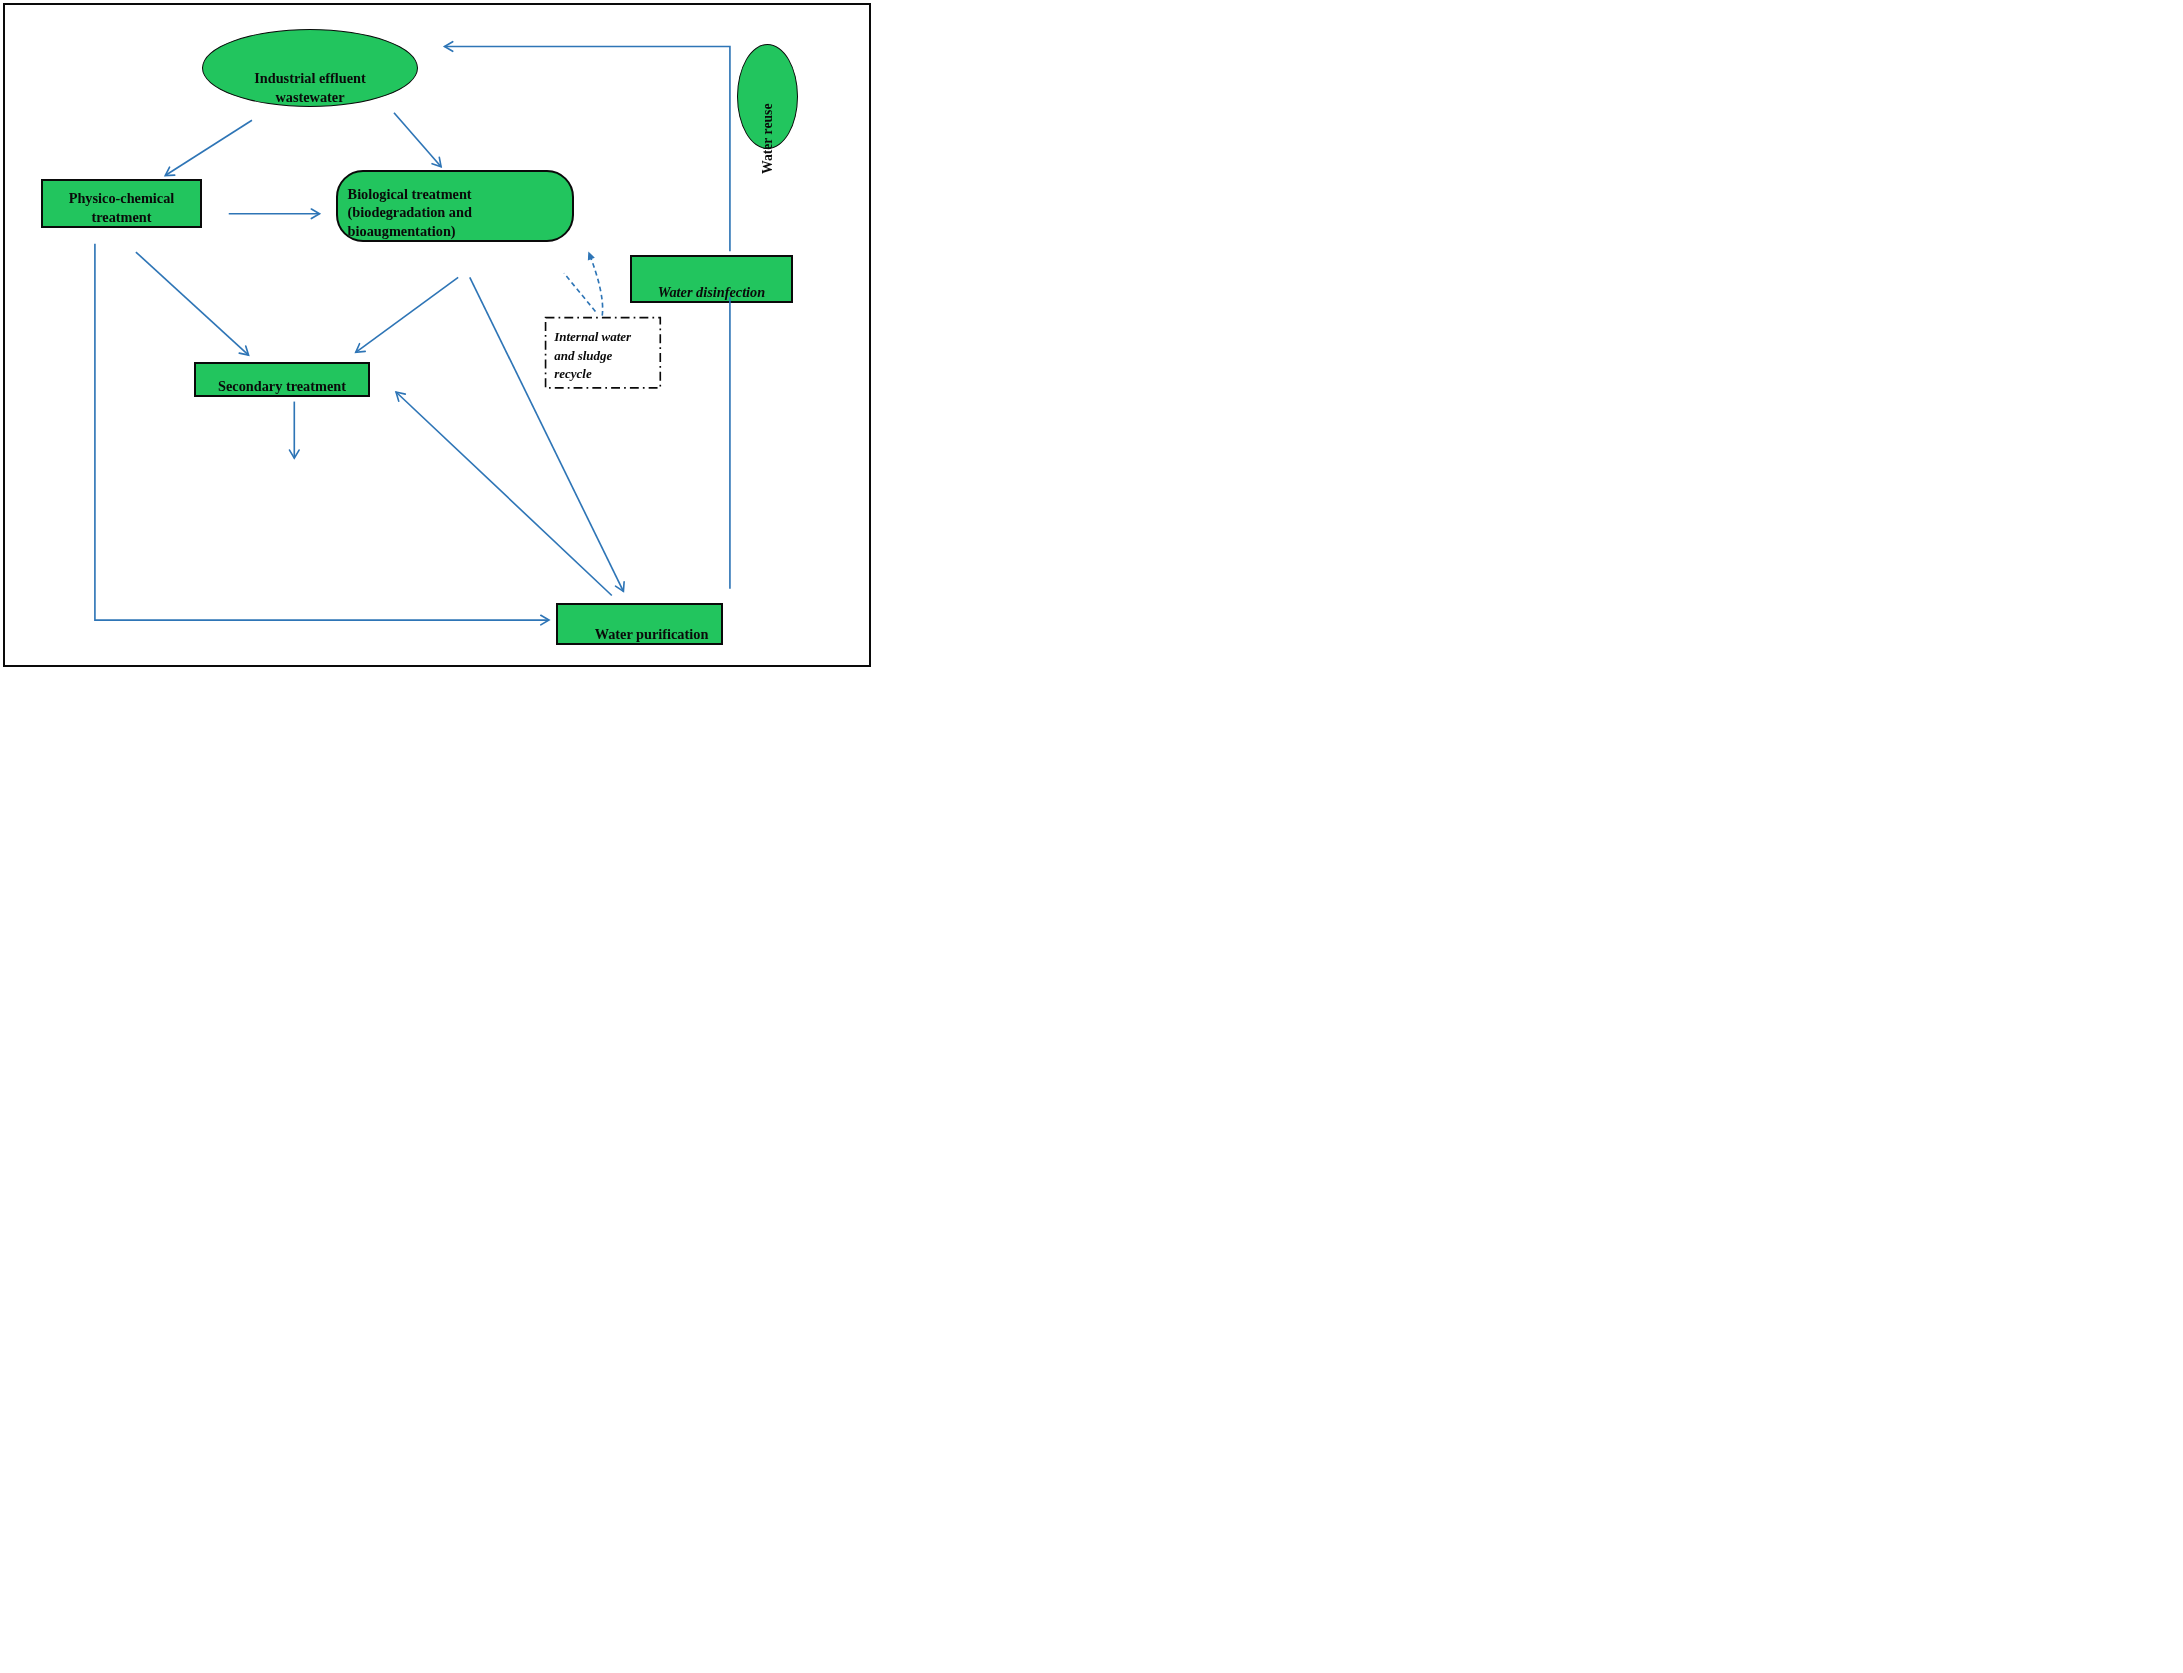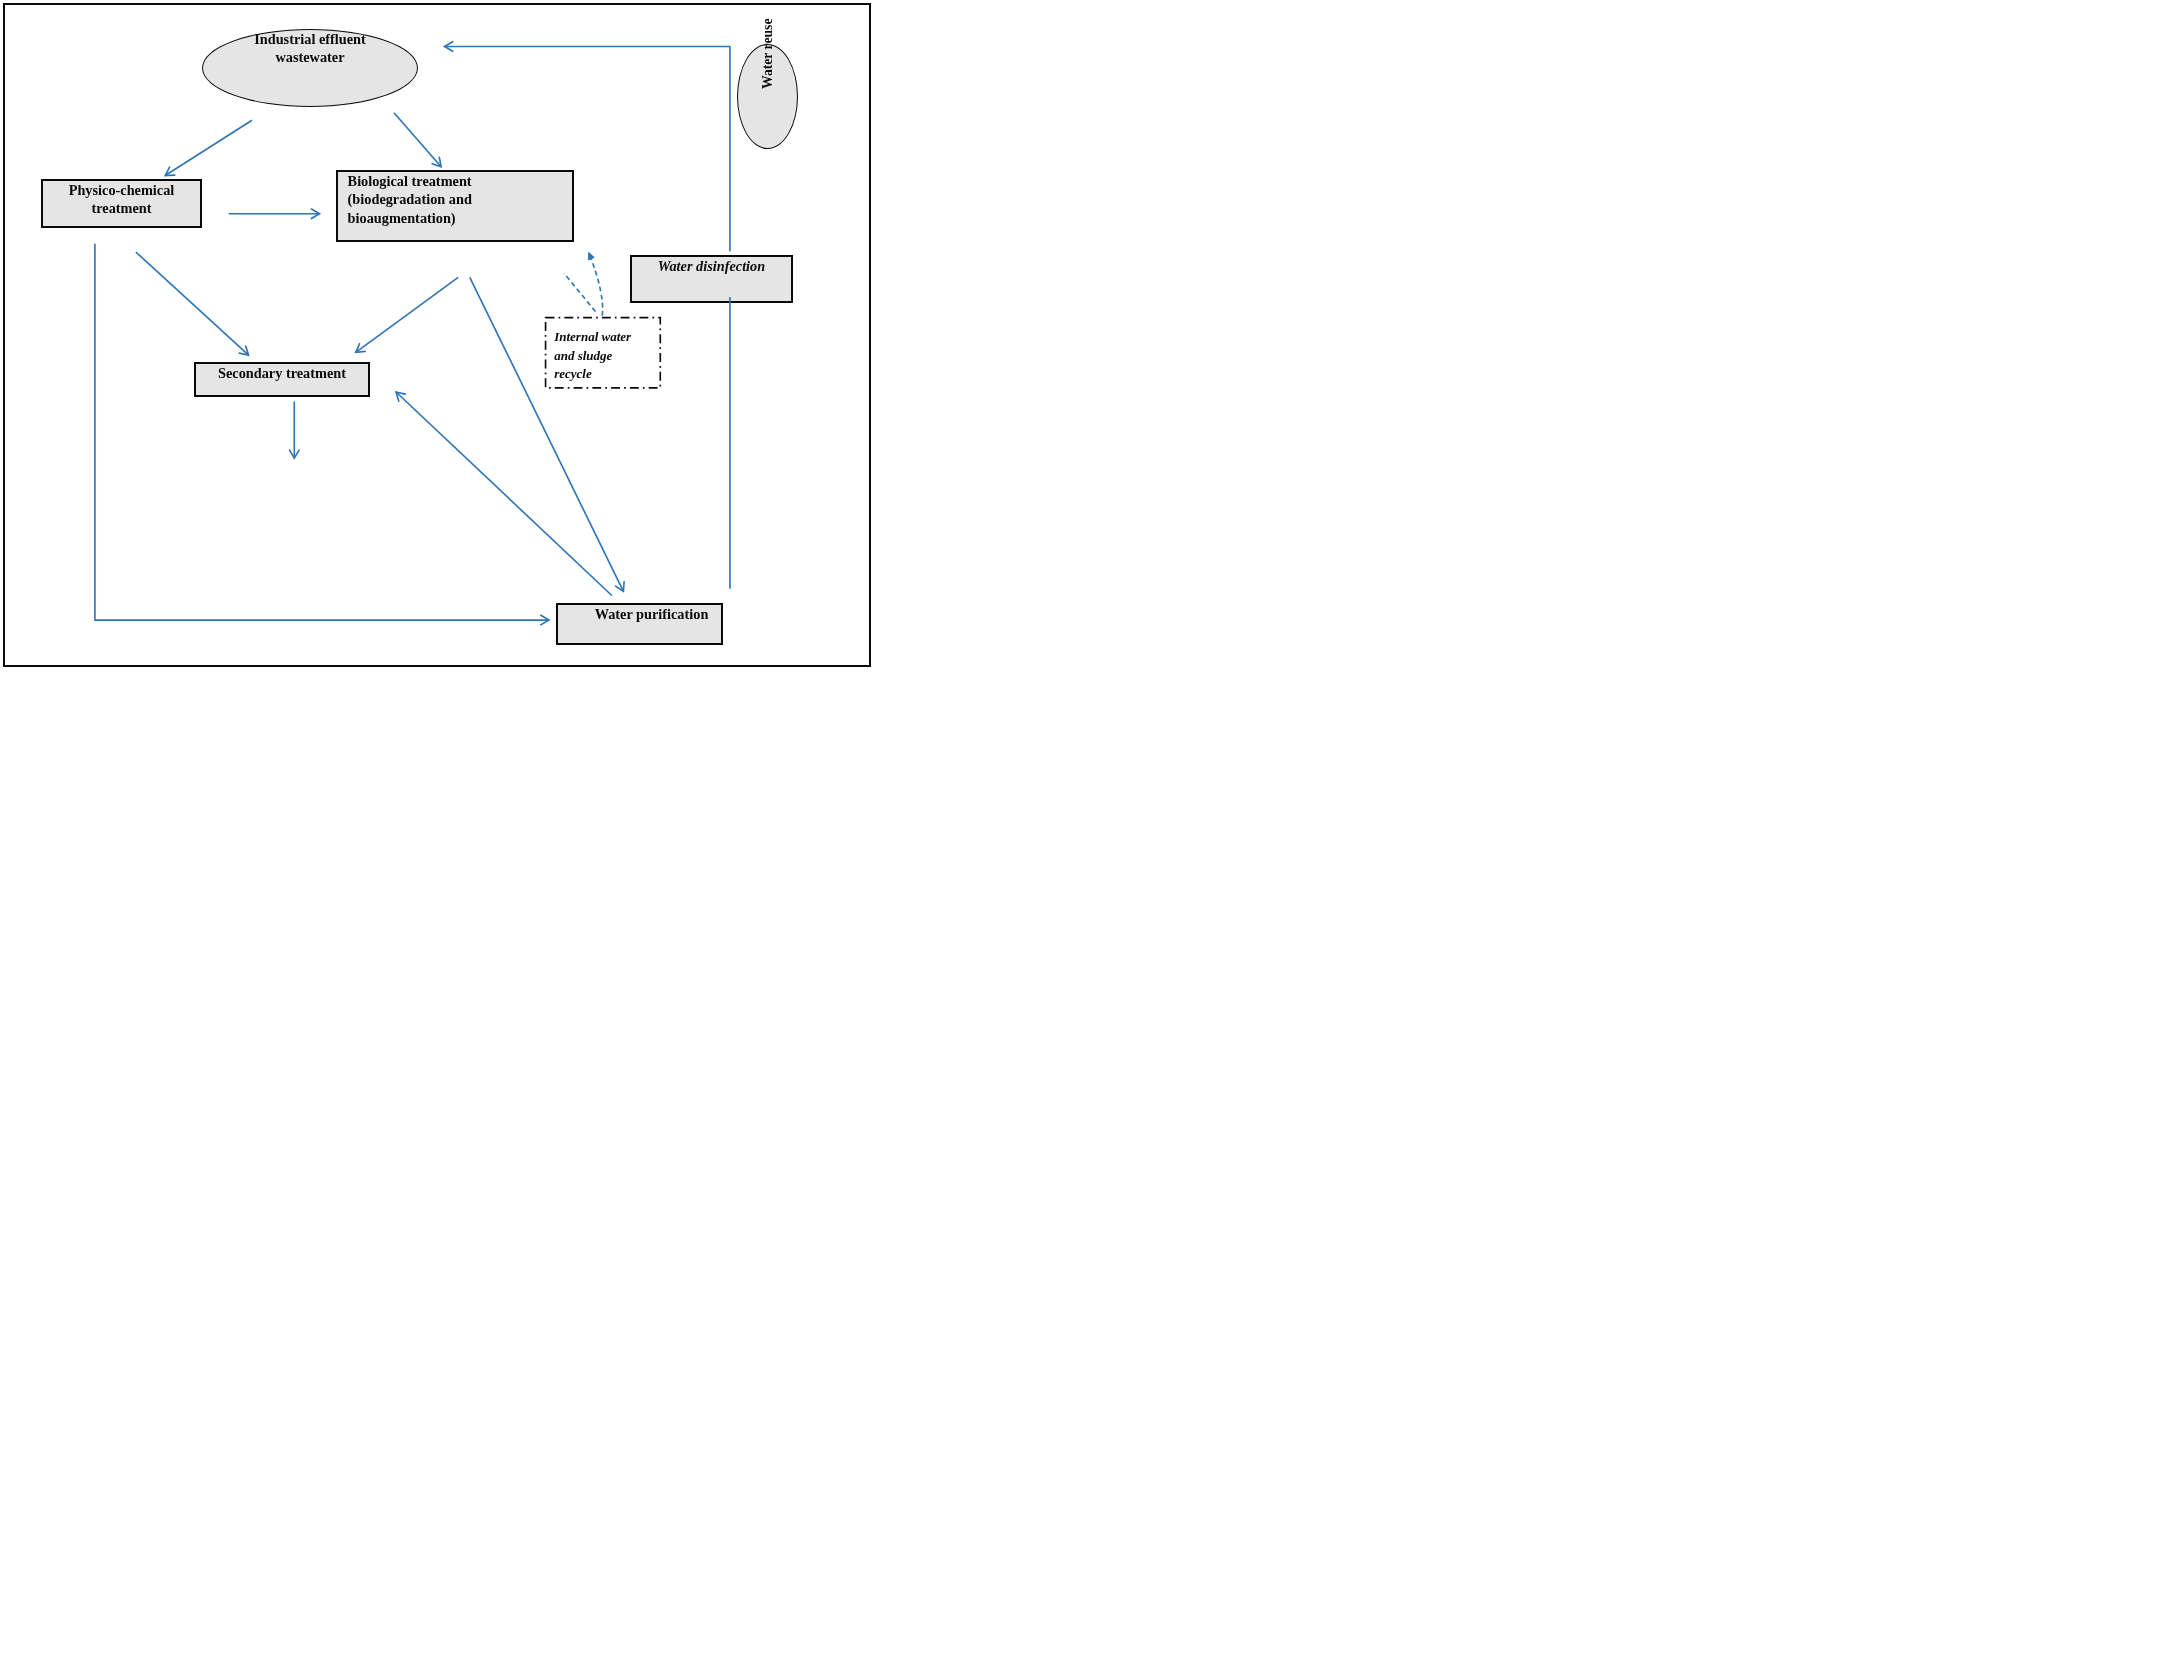--- a/index.html
+++ b/index.html
@@ -10,35 +10,35 @@
     font-family:"Liberation Serif","DejaVu Serif",serif;
     overflow:hidden;
   }
   #frame{
     position:absolute;left:3.4px;top:3.4px;right:3.4px;bottom:3.4px;
     border:2px solid #0a0a0a;
   }
   .node{
     position:absolute;
     box-sizing:border-box;
-    display:flex;align-items:flex-start;justify-content:center;
+    display:flex;align-items:flex-end;justify-content:center;
     text-align:center;
     font-weight:700;
     color:#0a0a0a;
     white-space:pre-line;
     line-height:1.28;
-    background:#e5e5e5;
+    background:#22c55e;
   }
   .rect{border:2px solid #0a0a0a;font-size:14.3px;}
   .ellipse{border:1.7px solid #0a0a0a;border-radius:50%;font-size:14.3px;}
 
   #node-industrial{left:202px;top:29px;width:216px;height:78px;}
   #node-physico{left:41px;top:179px;width:161px;height:49px;}
   #node-biological{left:336px;top:170px;width:238px;height:72px;
-      justify-content:flex-start;text-align:left;padding-left:9.6px;}
+      justify-content:flex-start;text-align:left;padding-left:9.6px;border-radius:27px;}
   #node-secondary{left:194px;top:362px;width:176px;height:35px;}
   #node-sludge{left:169px;top:464px;width:241px;height:104px;line-height:1.35;}
   #node-purification{left:556px;top:603px;width:167px;height:42px;padding-left:24px;}
   #node-disinfection{left:630px;top:255px;width:163px;height:48px;font-style:italic;}
   #node-reuse{left:737px;top:44px;width:61px;height:105px;border-width:1.4px;}
   #node-reuse .rot{transform:rotate(-90deg);white-space:nowrap;font-size:13.7px;font-weight:700;}
   #node-internal{left:546px;top:318px;width:115px;height:70px;
       justify-content:flex-start;align-items:center;text-align:left;
       padding:5.5px 0 0 8.2px;
       font-style:italic;font-weight:600;font-size:13px;line-height:1.4;

